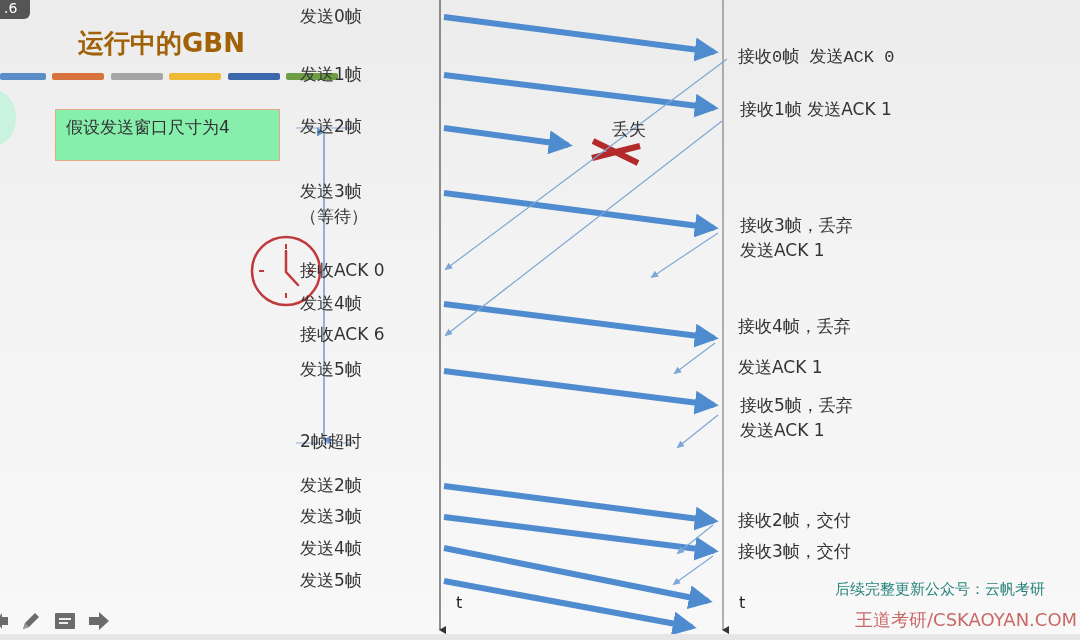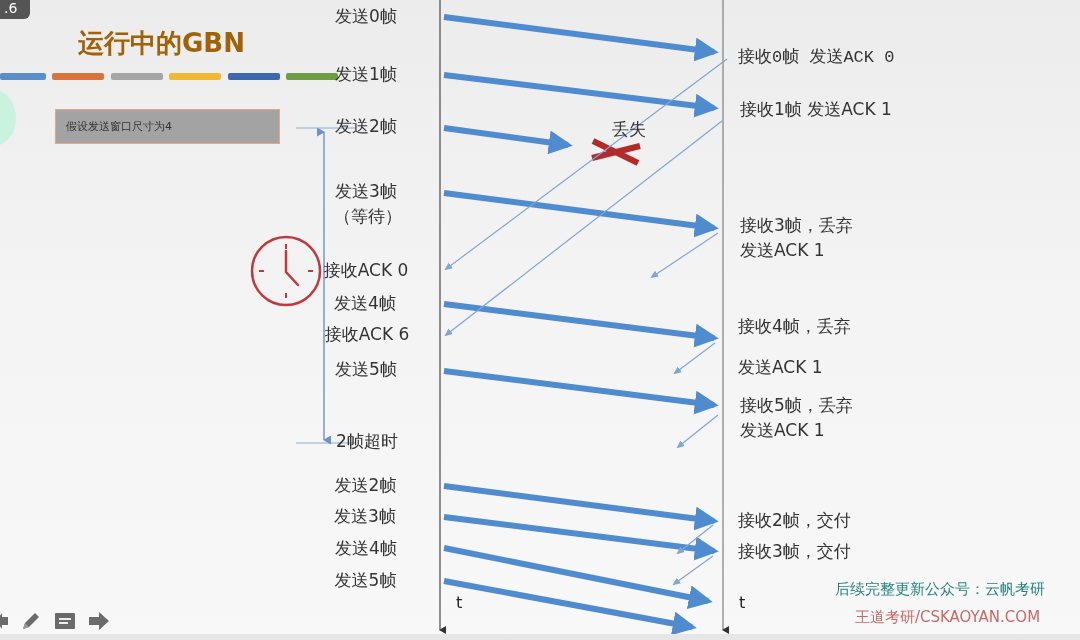--- a/index.html
+++ b/index.html
@@ -19,32 +19,32 @@
       left: 78px; top: 26px; font-size: 26px; font-weight: bold; color: #a16207;
       letter-spacing: 0px;
     }
     .bars { left: 0; top: 73px; height: 8px; }
     .bar { position: absolute; top: 0; height: 7px; border-radius: 2px; }
     .green-circle {
       left: -28px; top: 90px; width: 44px; height: 56px; border-radius: 50%;
       background: #c9f3de;
     }
     .note-box {
-      left: 55px; top: 109px; width: 225px; height: 35px; background: #a3a3a3;
+      left: 55px; top: 109px; width: 225px; height: 52px; background: #86efac;
       border: 1px solid #e4a787; box-sizing: border-box;
-      font-size: 11px; line-height: 34px; padding-left: 10px; color: #333;
+      font-size: 17px; line-height: 34px; padding-left: 10px; color: #333;
     }
     .lbl { font-size: 17px; color: #333; white-space: nowrap; line-height: 20px; }
-    .lbl-r { text-align: center; }
+    .lbl-r { text-align: left; }
     .t-label { font-size: 16px; color: #222; }
     .watermark1 {
       left: 835px; top: 580px; font-size: 15px; color: #0f766e; white-space: nowrap; opacity: 0.9;
     }
     .watermark2 {
-      left: 855px; top: 608px; font-size: 15px; color: #c0504d; white-space: nowrap; opacity: 0.85;
+      left: 855px; top: 608px; font-size: 18px; color: #c0504d; white-space: nowrap; opacity: 0.85;
     }
     .toolbar { left: 0; top: 606px; height: 30px; display: flex; align-items: center; gap: 12px; }
     .tb-icon { width: 22px; height: 22px; display: flex; align-items: center; justify-content: center; }
     .bottom-strip { left: 0; top: 634px; width: 1080px; height: 6px; background: #e6e6e6; }
     svg.main { position: absolute; left: 0; top: 0; }
   </style>
 </head>
 <body>
 
 <div class="abs badge">.6</div>

